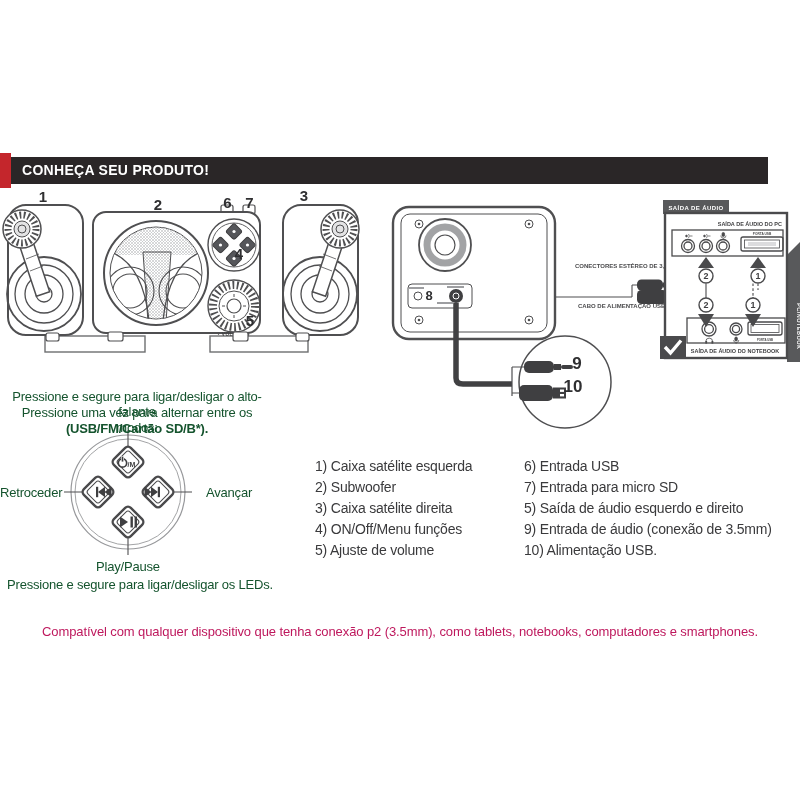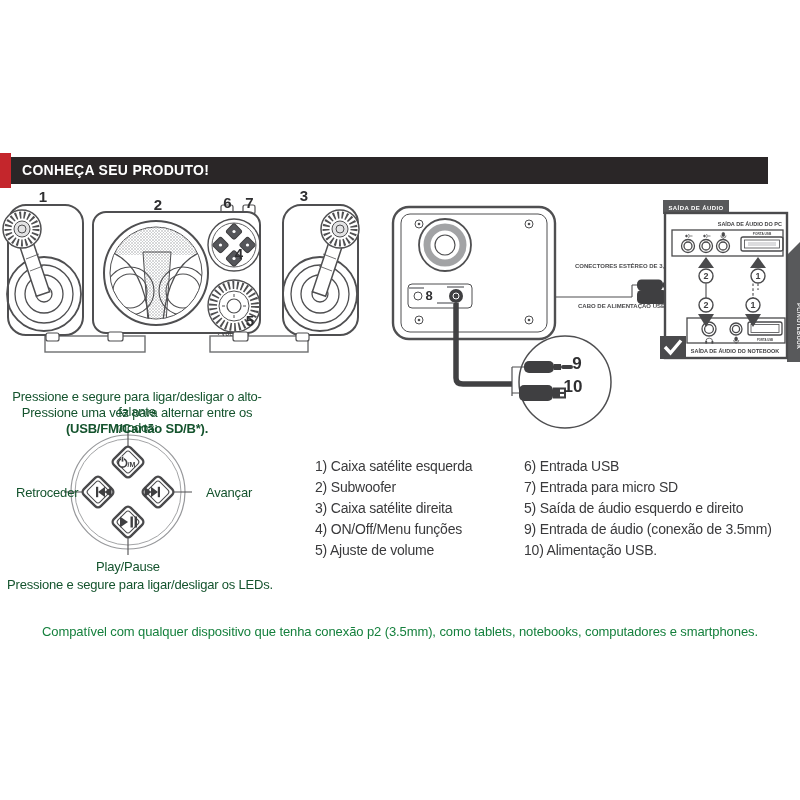--- a/index.html
+++ b/index.html
@@ -12,21 +12,21 @@
   #art{position:absolute;left:0;top:0;}
   .num{position:absolute;font-weight:bold;font-size:15px;color:#2f2f31;text-align:center;}
   .num-lg{font-size:17px;}
   .lbl{position:absolute;font-size:13px;color:#14532d;letter-spacing:-.2px;}
   .ctr{text-align:center;}
   .rgt{text-align:right;}
   ul.parts{position:absolute;margin:0;padding:0;list-style:none;font-size:14px;
         letter-spacing:-.2px;color:#3a3a3c;}
   ul.parts li{line-height:21px;white-space:nowrap;}
   .footer-line{position:absolute;left:0;top:624px;width:800px;text-align:center;
-        font-size:13px;color:#15803d;letter-spacing:-.1px;}
+        font-size:13px;color:#be185d;letter-spacing:-.1px;}
   svg text{font-family:"Liberation Sans",sans-serif;}
 </style>
 </head>
 <body>
 
 <div id="page">
 
   <div class="hdr-bar">
     <span>CONHEÇA SEU PRODUTO!</span>
   </div>
@@ -325,21 +325,21 @@
   <div class="num" style="left:243px;top:194px;width:13px;">7</div>
   <div class="num" style="left:232px;top:245px;width:14px;">4</div>
   <div class="num" style="left:243px;top:312px;width:14px;">5</div>
   <div class="num" style="left:422px;top:288px;width:14px;font-size:13px;">8</div>
   <div class="num num-lg" style="left:568px;top:354px;width:18px;">9</div>
   <div class="num num-lg" style="left:560px;top:377px;width:26px;">10</div>
 
   <div class="lbl ctr" style="left:0;top:389px;width:274px;">Pressione e segure para ligar/desligar o alto-falante</div>
   <div class="lbl ctr" style="left:0;top:405px;width:274px;">Pressione uma vez para alternar entre os modos:</div>
   <div class="lbl ctr" style="left:0;top:421px;width:274px;font-weight:bold;">(USB/FM/Cartão SD/B*).</div>
-  <div class="lbl rgt" style="left:16px;top:485px;width:62px;text-align:right;">Retroceder</div>
+  <div class="lbl rgt" style="left:0;top:485px;width:62px;text-align:right;">Retroceder</div>
   <div class="lbl" style="left:196px;top:485px;width:80px;margin-left:10px;">Avançar</div>
   <div class="lbl ctr" style="left:58px;top:559px;width:140px;">Play/Pause</div>
   <div class="lbl ctr" style="left:0;top:577px;width:280px;">Pressione e segure para ligar/desligar os LEDs.</div>
 
   <ul class="parts" style="left:315px;top:456px;">
     <li>1) Caixa satélite esquerda</li>
     <li>2) Subwoofer</li>
     <li>3) Caixa satélite direita</li>
     <li>4) ON/Off/Menu funções</li>
     <li>5) Ajuste de volume</li>

